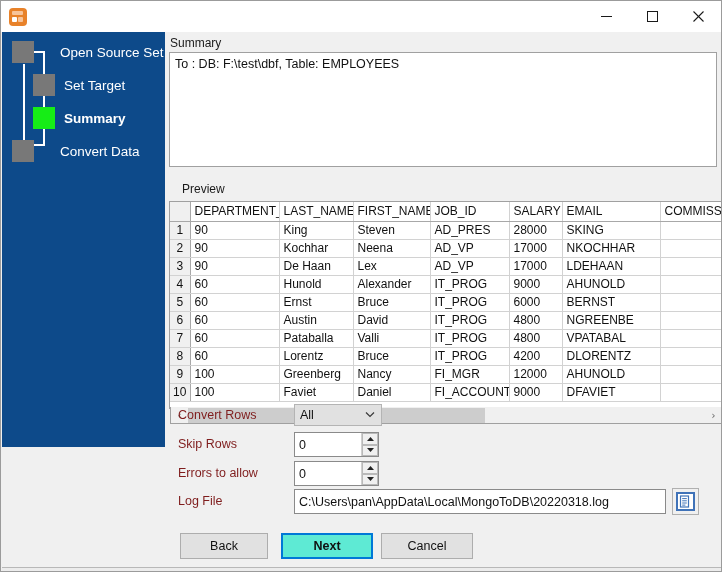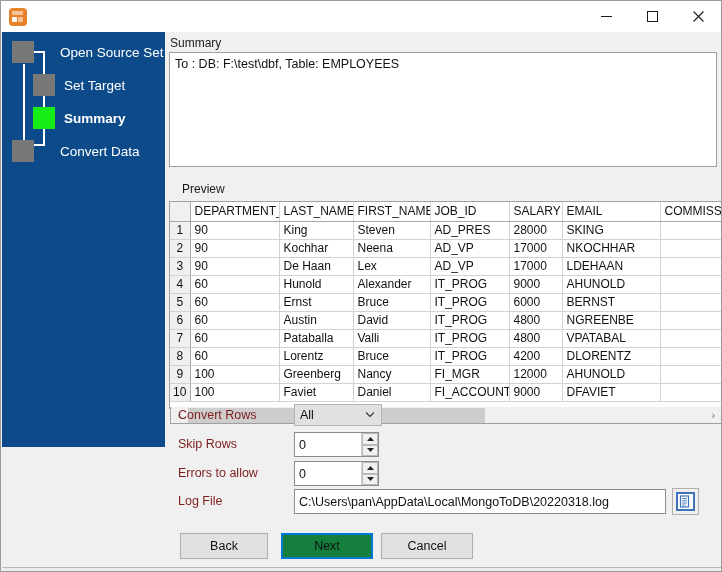--- a/index.html
+++ b/index.html
@@ -258,21 +258,21 @@
 
   
   .btn {
     position: absolute;
     height: 26px;
     background: #e1e1e1;
     border: 1px solid #adadad;
     display: flex; align-items: center; justify-content: center;
     font-size: 12.5px; color: #111;
   }
-  .btn.primary { border: 2px solid #0078d7; background: #15803d; }
+  .btn.primary { border: 2px solid #0078d7; background: #5eead4; font-weight: bold; }
 
   #statusbar {
     position: absolute; left: 1px; bottom: 0;
     width: 720px; height: 4px;
     background: #ececec;
     border-top: 1px solid #b8b8b8;
   }
 </style>
 </head>
 <body>

